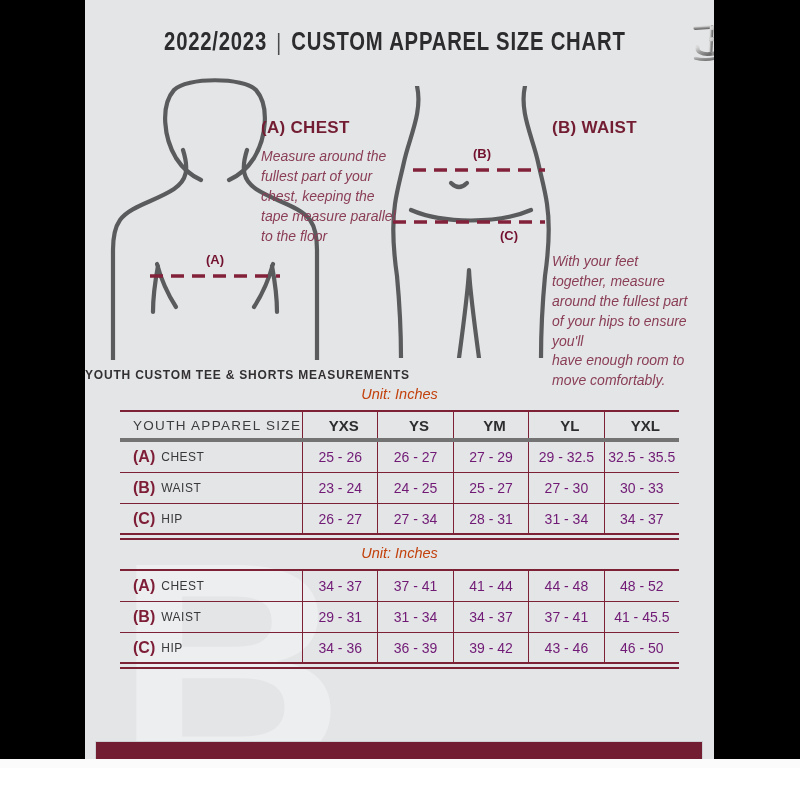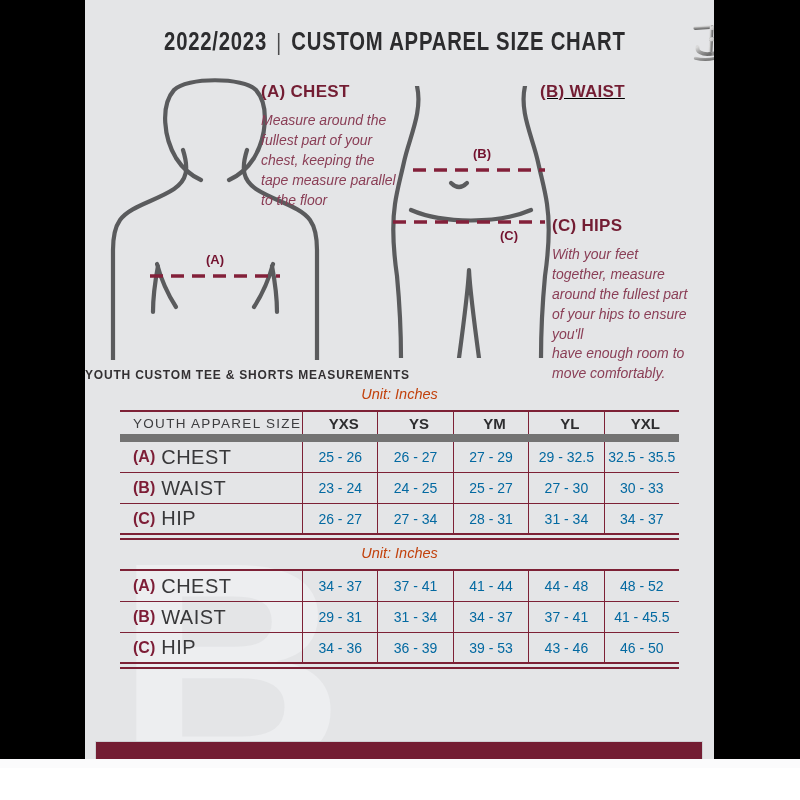--- a/index.html
+++ b/index.html
@@ -23,53 +23,53 @@
 
   
   .fig { position: absolute; z-index: 1; }
   .fig-upper { left: 25px; top: 76px; width: 210px; height: 284px; }
   .fig-lower { left: 300px; top: 86px; width: 172px; height: 272px; }
   .fig path, .fig ellipse { fill: none; stroke: #5a5b5d; stroke-width: 4.2; stroke-linecap: round; }
   .fig .dash { stroke: #83203a; stroke-width: 3.6; stroke-dasharray: 13 8; stroke-linecap: butt; }
   .fig text { fill: #73122f; font-weight: 700; font-size: 13px; font-family: "Liberation Sans", sans-serif; }
 
   
-  .instr { position: absolute; z-index: 1; }
+  .instr { position: absolute; z-index: 1; margin-top: 36px; }
   .instr h3 { color: #731d33; font-size: 17px; font-weight: 700; letter-spacing: .3px; margin-bottom: 9px; }
   .instr p { color: #8a3e56; font-size: 14px; font-style: italic; line-height: 1.42;
              white-space: pre-line; }
   .instr-a { left: 176px; top: 82px;  width: 170px; }
-  .instr-b { left: 455px; top: 82px;  width: 158px; text-decoration: underline; }
+  .instr-b { left: 467px; top: 82px;  width: 158px; }
   .instr-c { left: 467px; top: 216px; width: 162px; }
 
   
   .wm { position: absolute; left: 30px; top: 540px; z-index: 0; font-size: 295px; line-height: .86;
         font-weight: 700; color: #f3f4f6; opacity: .6; transform: scaleX(1.08); transform-origin: left; }
 
   
   .section { position: absolute; left: 0; right: 0; z-index: 1; }
   .sec-youth { top: 366px; }
   .sec-adult { top: 544px; }
   .tbl-title { text-align: left; font-weight: 700; font-size: 12px; letter-spacing: .8px;
                color: #333032; line-height: 19px; }
   .tbl-unit  { text-align: center; font-style: italic; font-size: 14.5px; color: #c2410c;
                line-height: 19px; }
   .size-table { margin: 6px 35px 0; border-top: 2.5px solid #7d2136; }
   .trow { display: grid; grid-template-columns: 182px 1fr 1fr 1fr 1fr 1fr; }
-  .trow.head { height: 30px; border-bottom: 8px solid #737373; }
+  .trow.head { height: 30px; border-bottom: 4px solid #737373; }
   .trow.body { height: 31px; border-bottom: 1.6px solid #7d2136; }
   .trow.body.last { border-bottom: 2px solid #7d2136; }
   .cell { display: flex; align-items: center; justify-content: center; }
   .c-label { justify-content: flex-start; padding-left: 13px; }
   .v { border-left: 1.6px solid #7d2136; }
   .th-label { font-size: 13.5px; letter-spacing: 1.3px; color: #3d3d3f; }
   .th-size  { font-weight: 700; font-size: 15px; color: #2d2d2f; padding-left: 7px; }
   .prefix { font-weight: 700; color: #7d1d36; margin-right: 6px; font-size: 16px; }
-  .rlabel { font-size: 20px; color: #38383a; letter-spacing: .5px; }
-  .val { font-size: 14px; color: #0369a1; }
+  .rlabel { font-size: 12px; color: #38383a; letter-spacing: .5px; }
+  .val { font-size: 14px; color: #701a75; }
   .under-line { height: 1.5px; background: #7d2136; margin: 3px 35px 0; }
 
   
   .footer-bar { position: absolute; left: 10px; top: 741px; width: 608px; height: 49px;
                 background: #731d33; border: 1.5px solid #cfd0d3; z-index: 3; }
 </style>
 </head>
 <body>
 
 <div class="stage">
@@ -128,21 +128,20 @@
       <p>Measure around the
 fullest part of your
 chest, keeping the
 tape measure parallel
 to the floor</p>
     </div>
     <div class="instr instr-b">
       <h3>(B) WAIST</h3>
     </div>
     <div class="instr instr-c">
-      <h3>(C) HIPS</h3>
       <p>With your feet
 together, measure
 around the fullest part
 of your hips to ensure
 you'll
 have enough room to
 move comfortably.</p>
     </div>
 
     <div class="wm">B</div>
@@ -221,21 +220,21 @@
           <div class="cell v val">37 - 41</div>
           <div class="cell v val">41 - 45.5</div>
         </div>
         <div class="trow body last">
           <div class="cell c-label">
               <span class="prefix">(C)</span>
               <span class="rlabel">HIP</span>
             </div>
           <div class="cell v val">34 - 36</div>
           <div class="cell v val">36 - 39</div>
-          <div class="cell v val">39 - 53</div>
+          <div class="cell v val">39 - 42</div>
           <div class="cell v val">43 - 46</div>
           <div class="cell v val">46 - 50</div>
         </div>
       </div>
       <div class="under-line"></div>
     </div>
 
     <div class="footer-bar"></div>
   </div>
 

